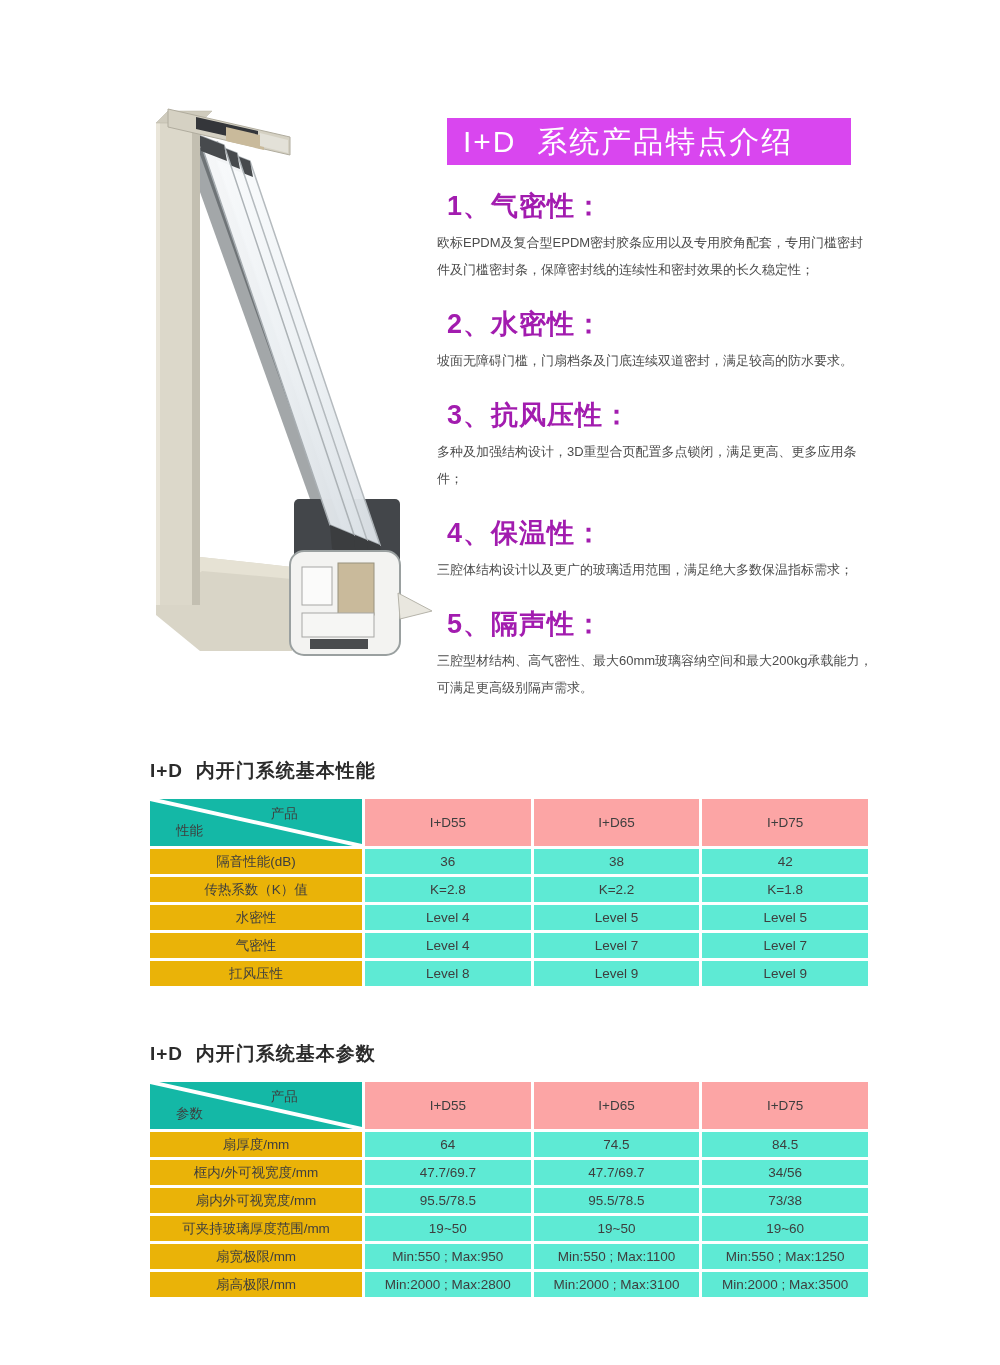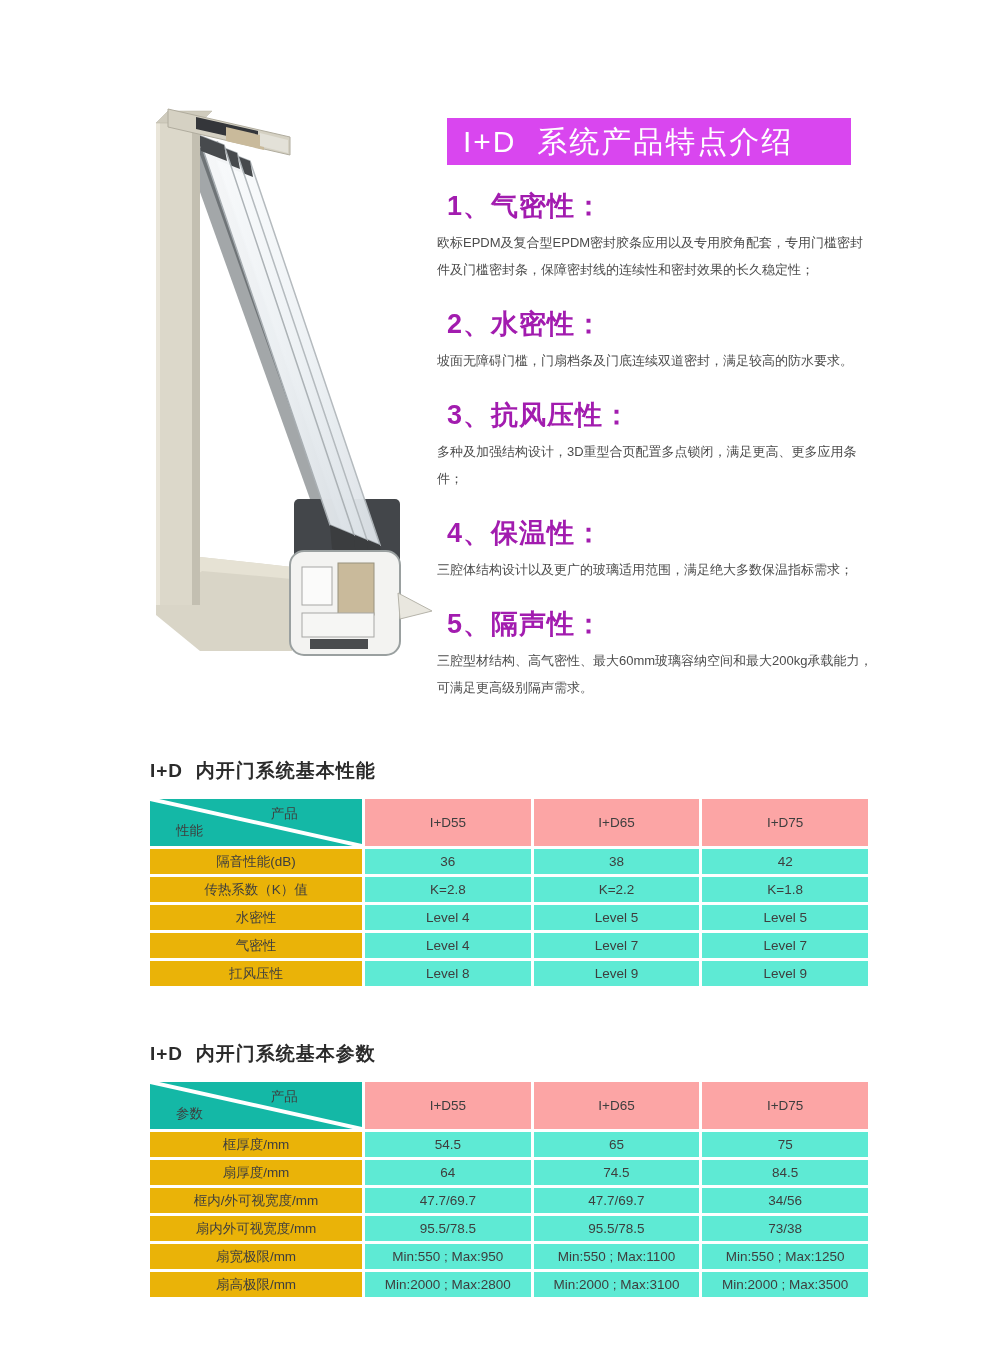--- a/index.html
+++ b/index.html
@@ -179,44 +179,44 @@
               <line x1="0" y1="0" x2="100" y2="100" stroke="#ffffff" stroke-width="4" vector-effect="non-scaling-stroke"></line>
             </svg>
             <span class="ct">产品</span>
             <span class="cb">参数</span>
           </th>
           <th class="colh">I+D55</th>
           <th class="colh">I+D65</th>
           <th class="colh">I+D75</th>
         </tr>
         <tr>
-          <td class="lab">框厚度/mm</td>
-          <td class="val">54.5</td>
-          <td class="val">65</td>
-          <td class="val">75</td>
-        </tr>
-        <tr>
           <td class="lab">扇厚度/mm</td>
           <td class="val">64</td>
           <td class="val">74.5</td>
           <td class="val">84.5</td>
         </tr>
         <tr>
           <td class="lab">框内/外可视宽度/mm</td>
           <td class="val">47.7/69.7</td>
           <td class="val">47.7/69.7</td>
           <td class="val">34/56</td>
         </tr>
         <tr>
           <td class="lab">扇内外可视宽度/mm</td>
           <td class="val">95.5/78.5</td>
           <td class="val">95.5/78.5</td>
           <td class="val">73/38</td>
         </tr>
         <tr>
+          <td class="lab">可夹持玻璃厚度范围/mm</td>
+          <td class="val">19~50</td>
+          <td class="val">19~50</td>
+          <td class="val">19~60</td>
+        </tr>
+        <tr>
           <td class="lab">扇宽极限/mm</td>
           <td class="val">Min:550 ; Max:950</td>
           <td class="val">Min:550 ; Max:1100</td>
           <td class="val">Min:550 ; Max:1250</td>
         </tr>
         <tr>
           <td class="lab">扇高极限/mm</td>
           <td class="val">Min:2000 ; Max:2800</td>
           <td class="val">Min:2000 ; Max:3100</td>
           <td class="val">Min:2000 ; Max:3500</td>

